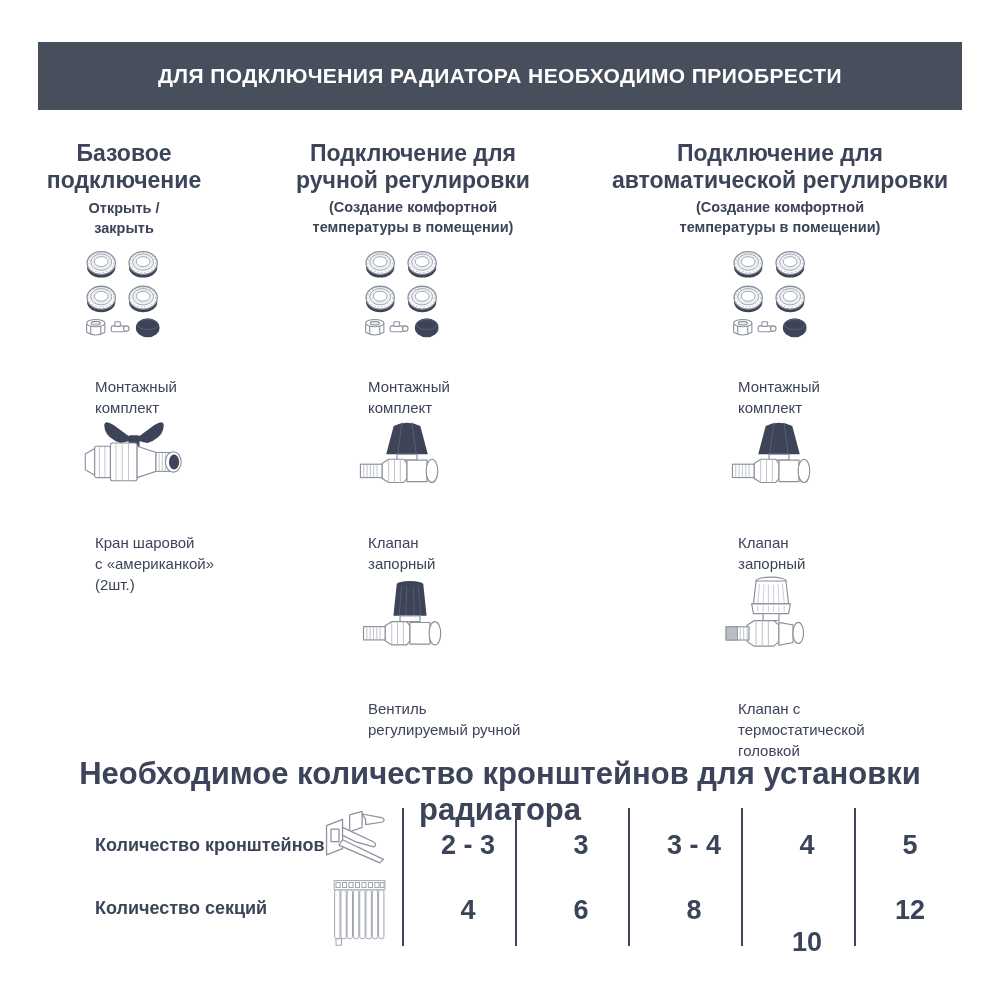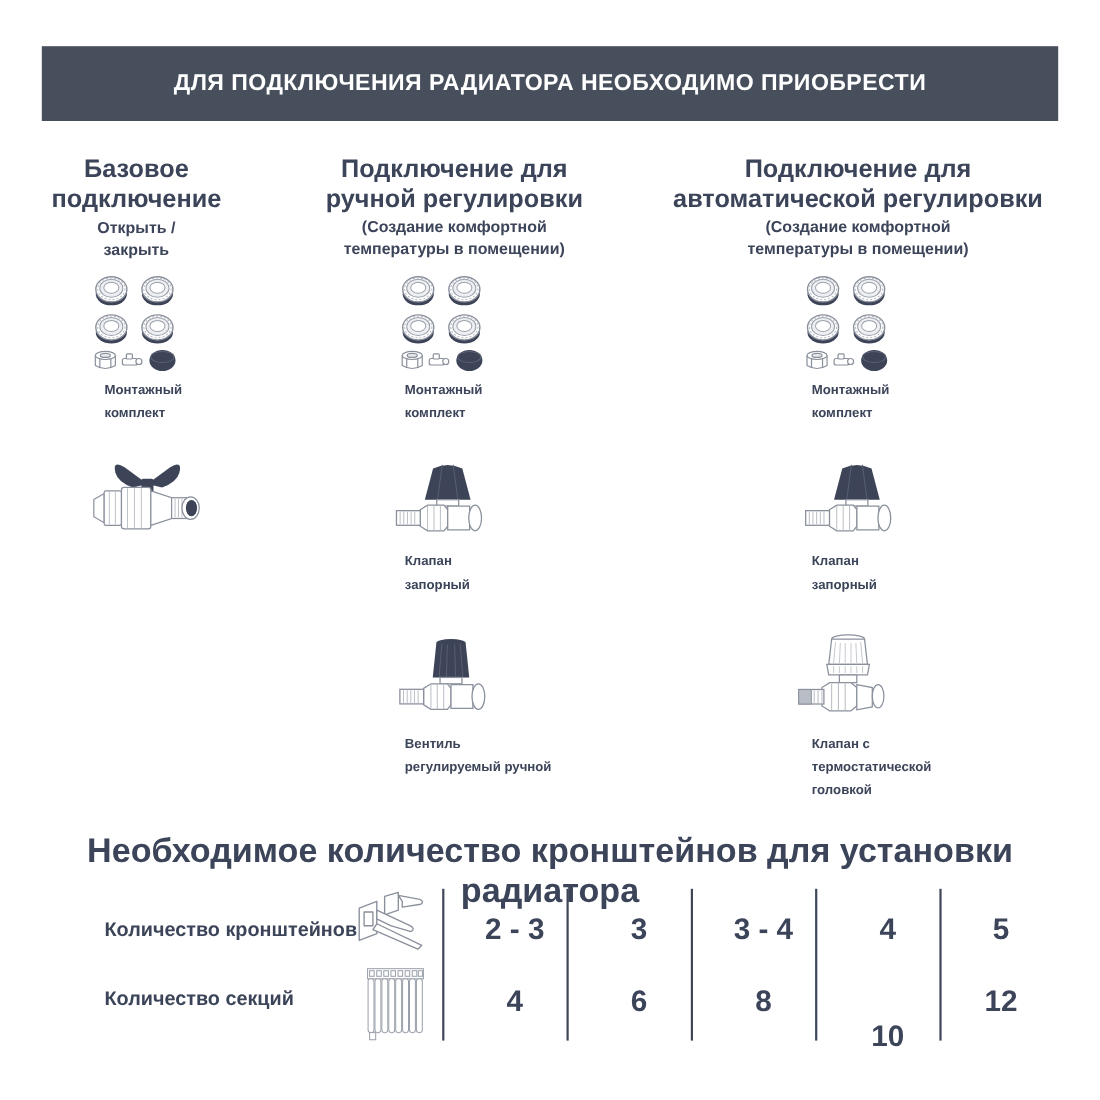--- a/index.html
+++ b/index.html
@@ -4,21 +4,21 @@
 <style>
   html,body{margin:0;padding:0;background:#ffffff;}
   body{width:1000px;height:1000px;font-family:"Liberation Sans",sans-serif;color:#3C4459;}
   .page{position:relative;width:1000px;height:1000px;background:#fff;overflow:hidden;}
   .abs{position:absolute;}
   .header{left:38px;top:42px;width:924px;height:68px;background:#474E5C;color:#ffffff;
           display:flex;align-items:center;justify-content:center;font-weight:bold;
           font-size:21px;letter-spacing:.4px;text-align:center;}
   .col-title{font-weight:bold;font-size:23px;line-height:27px;text-align:center;white-space:pre-line;color:#3C4459;}
   .col-sub{font-weight:bold;font-size:14.5px;line-height:20px;text-align:center;white-space:pre-line;color:#3C4459;}
-  .lbl{font-weight:bold;font-size:12px;line-height:21px;white-space:pre-line;color:#3C4459;}
+  .lbl{font-weight:normal;font-size:15px;line-height:21px;white-space:pre-line;color:#3C4459;margin-top:32px;}
   .section-title{left:0;top:756px;width:1000px;text-align:center;font-weight:bold;font-size:31px;color:#3C4459;}
   .t-label{font-weight:bold;font-size:18px;line-height:20px;color:#3C4459;}
   .t-val{position:absolute;width:128px;text-align:center;font-weight:bold;font-size:27px;line-height:32px;color:#3C4459;}
   .divider{position:absolute;top:808px;width:2px;height:138px;background:#3F4659;}
   svg{display:block;}
 </style>
 </head>
 <body>
 
 <div class="page">
@@ -217,20 +217,23 @@
   <div class="abs col-sub" style="left:14px;top:198px;width:220px;">Открыть /
 закрыть</div>
   <svg class="abs" style="left:83px;top:246px;" width="82" height="96">
       <use href="#kit"></use>
     </svg>
   <div class="abs lbl" style="left:95px;top:344px;">Монтажный
 комплект</div>
   <svg class="abs" style="left:79px;top:413px;" width="110" height="79">
       <use href="#ballvalve"></use>
     </svg>
+  <div class="abs lbl" style="left:95px;top:500px;">Кран шаровой
+с «американкой»
+(2шт.)</div>
 
   <div class="abs col-title" style="left:288px;top:140px;width:250px;">Подключение для
 ручной регулировки</div>
   <div class="abs col-sub" style="left:288px;top:197px;width:250px;">(Создание комфортной
 температуры в помещении)</div>
   <svg class="abs" style="left:362px;top:246px;" width="82" height="96">
       <use href="#kit"></use>
     </svg>
   <div class="abs lbl" style="left:368px;top:344px;">Монтажный
 комплект</div>

